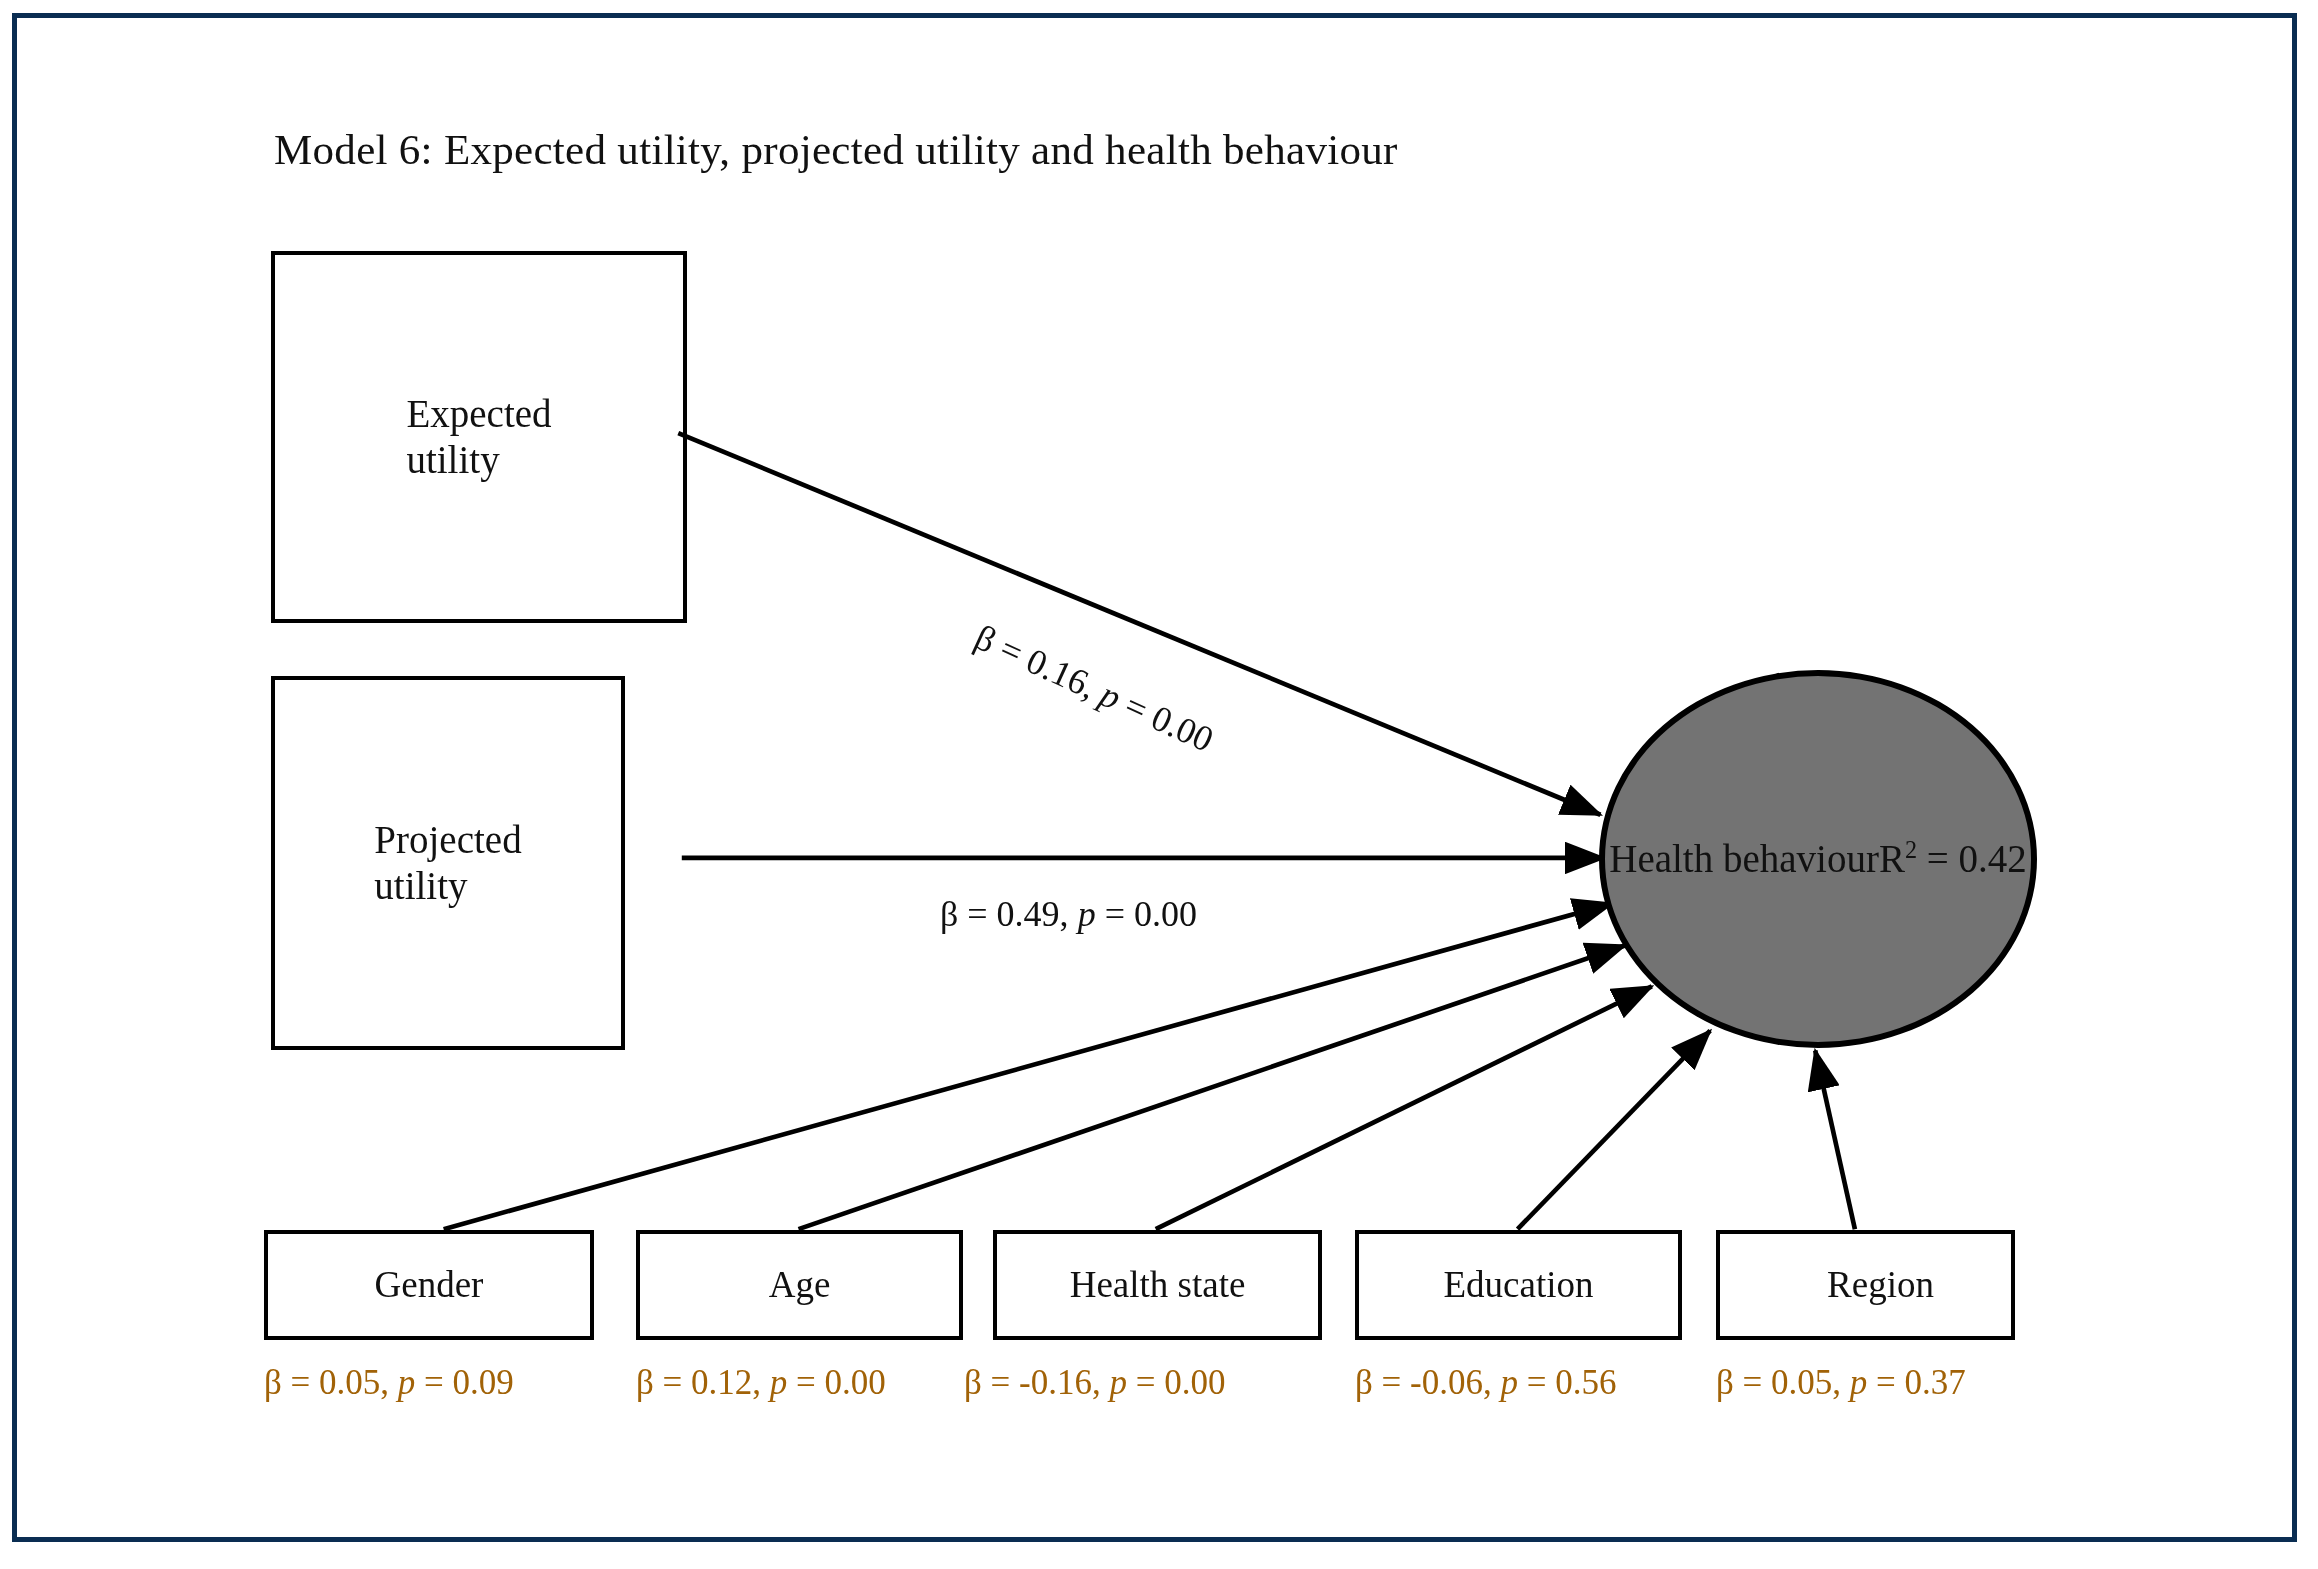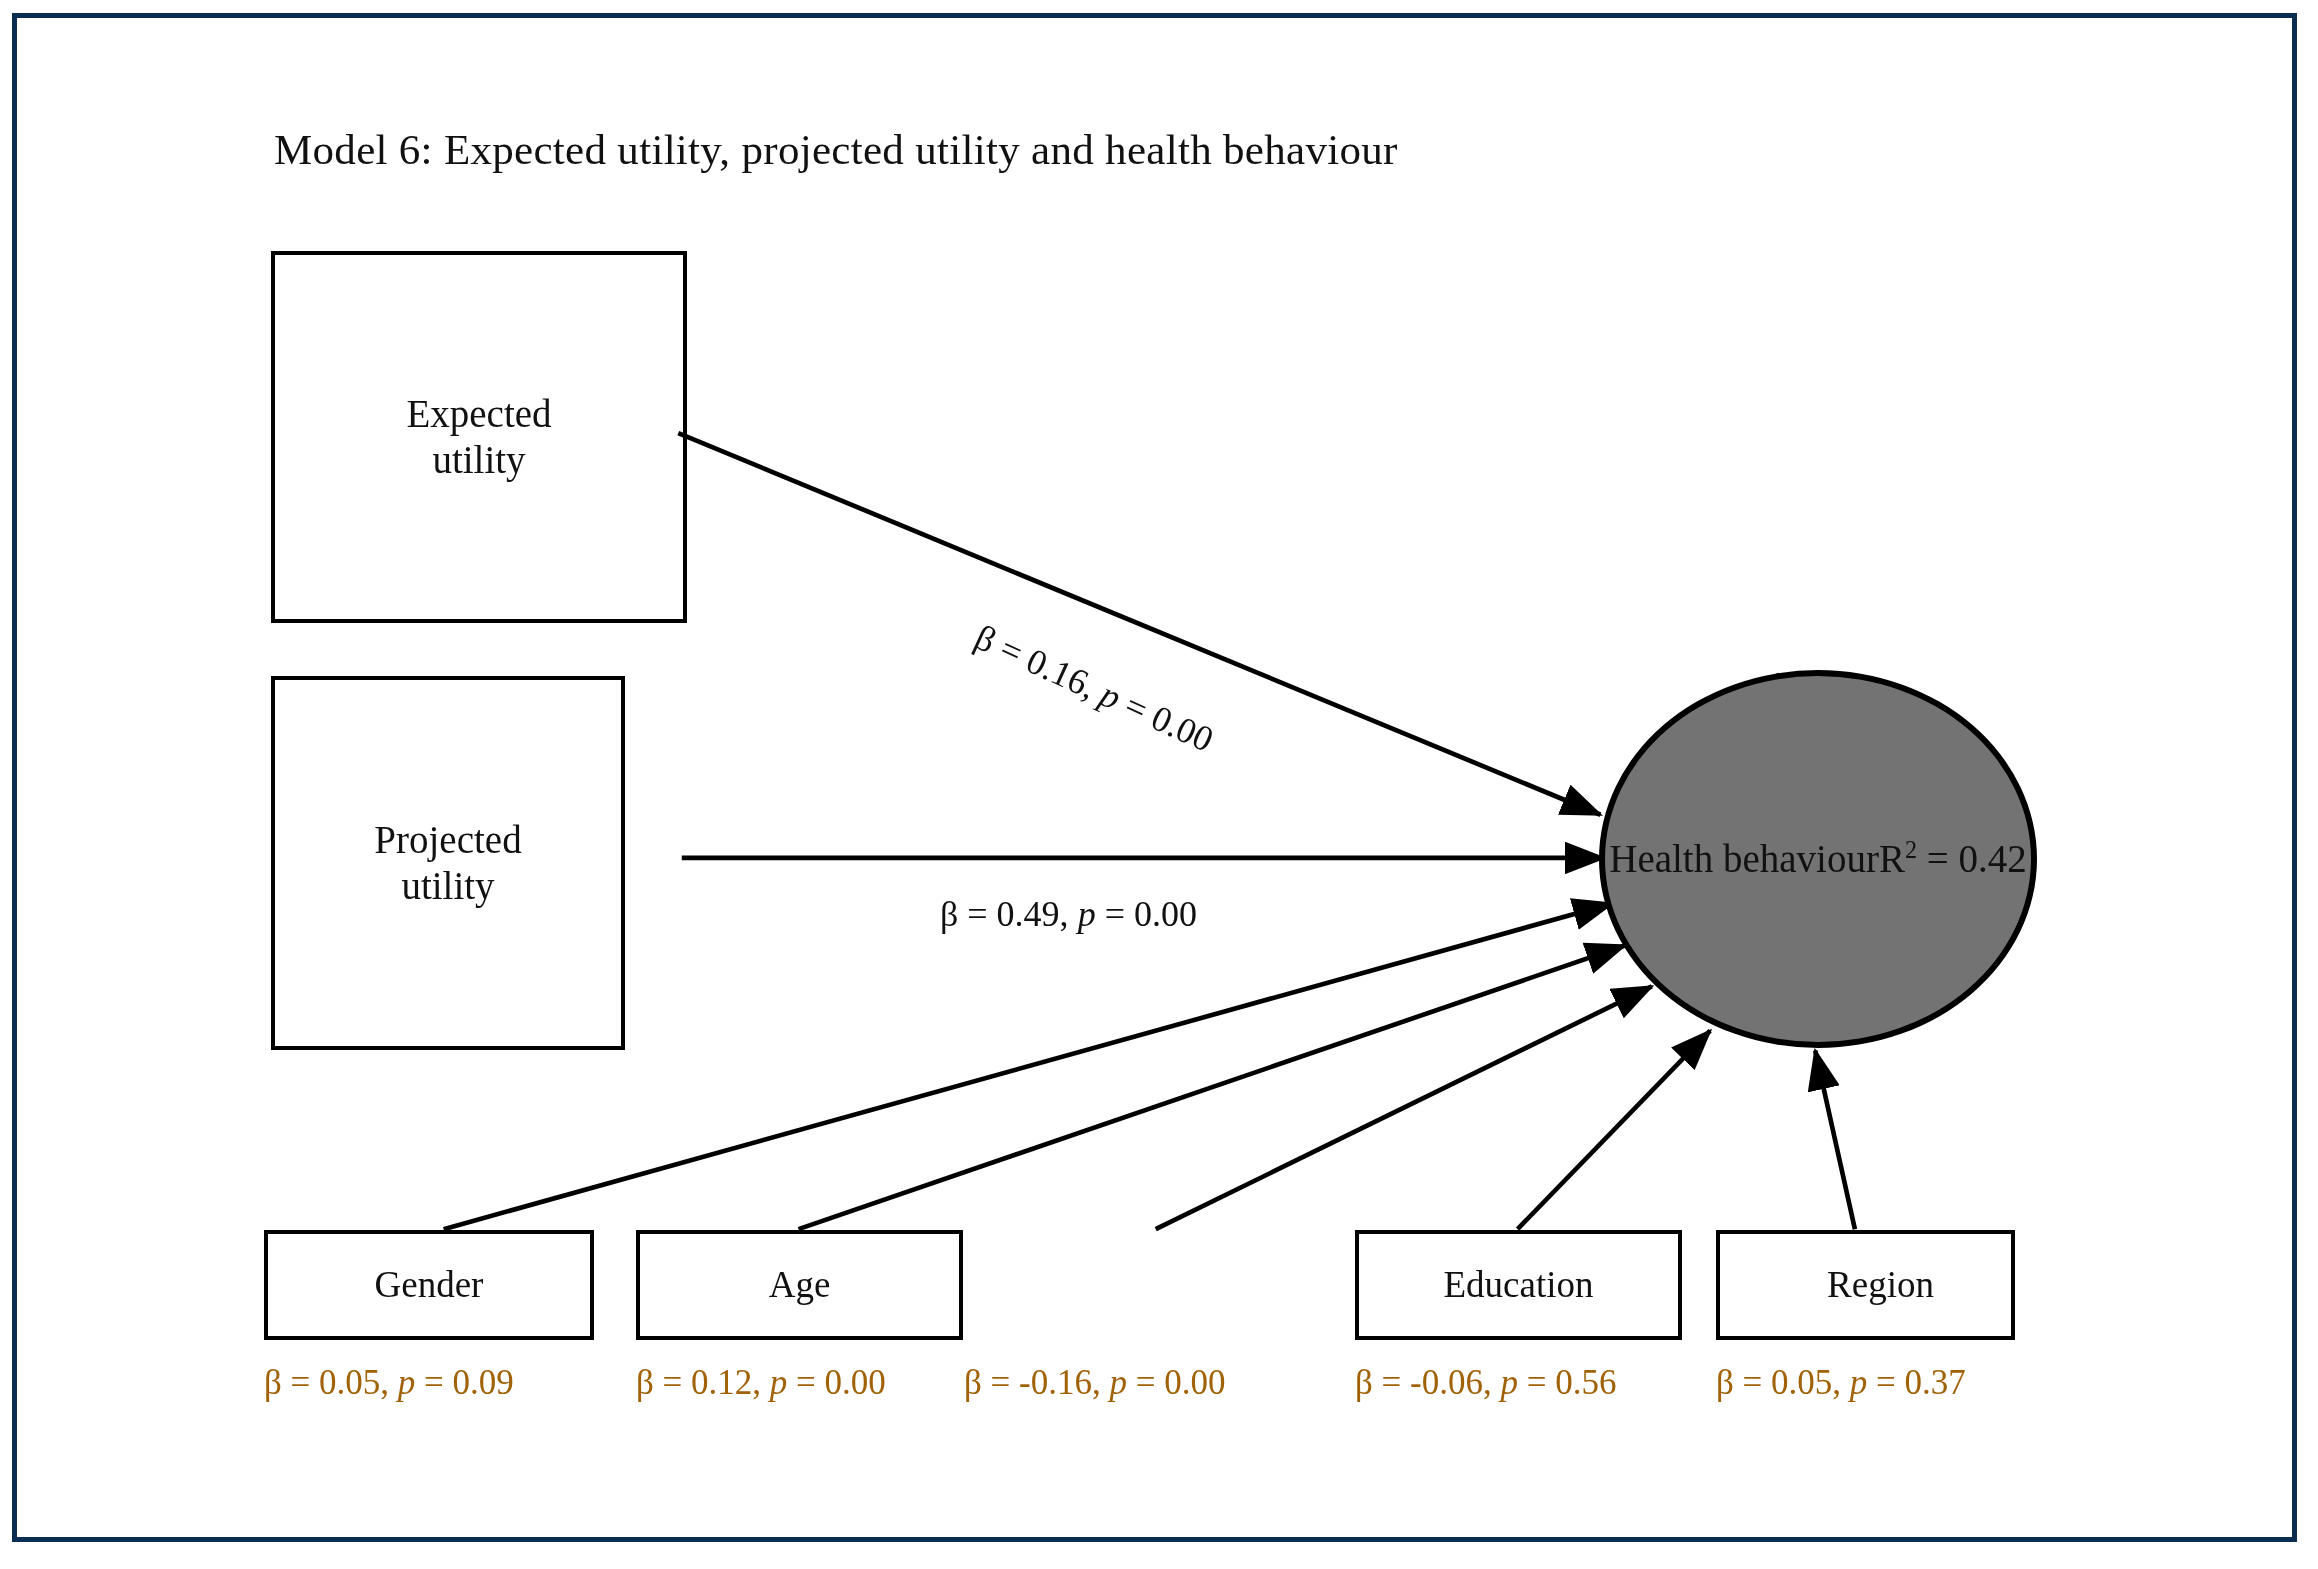--- a/index.html
+++ b/index.html
@@ -40,21 +40,21 @@
     letter-spacing: 0.3px;
   }
   .node-box {
     position: absolute;
     border: 4.1px solid #000000;
     box-sizing: border-box;
     background: #ffffff;
     display: flex;
     align-items: center;
     justify-content: center;
-    text-align: center;
+    text-align: left;
     color: #111111;
     line-height: 1.18;
   }
   .node-box.tall { font-size: 39px; }
   .node-box.short { font-size: 37px; }
 
   #box-expected-utility { left: 271px;  top: 251px;  width: 416px; height: 372px; }
   #box-projected-utility{ left: 271px;  top: 676px; width: 354px; height: 374px; }
 
   #box-gender       { left: 264px;  top: 1230px; width: 330px; height: 110px; }
@@ -177,20 +177,23 @@
     <div>Health behaviour</div>
     <div class="r2"><span>R</span><sup>2</sup><span> = 0.42</span></div>
   </div>
 
   <div class="node-box short" id="box-gender">
     <span>Gender</span>
   </div>
   <div class="node-box short" id="box-age">
     <span>Age</span>
   </div>
+  <div class="node-box short" id="box-health-state">
+    <span>Health state</span>
+  </div>
   <div class="node-box short" id="box-education">
     <span>Education</span>
   </div>
   <div class="node-box short" id="box-region">
     <span>Region</span>
   </div>
 
   <div class="edge-label" id="label-expected-path"><span>β = 0.16, </span><span class="it">p</span><span> = 0.00</span></div>
 
   <div class="edge-label" id="label-projected-path"><span>β = 0.49, </span><span class="it">p</span><span> = 0.00</span></div>

